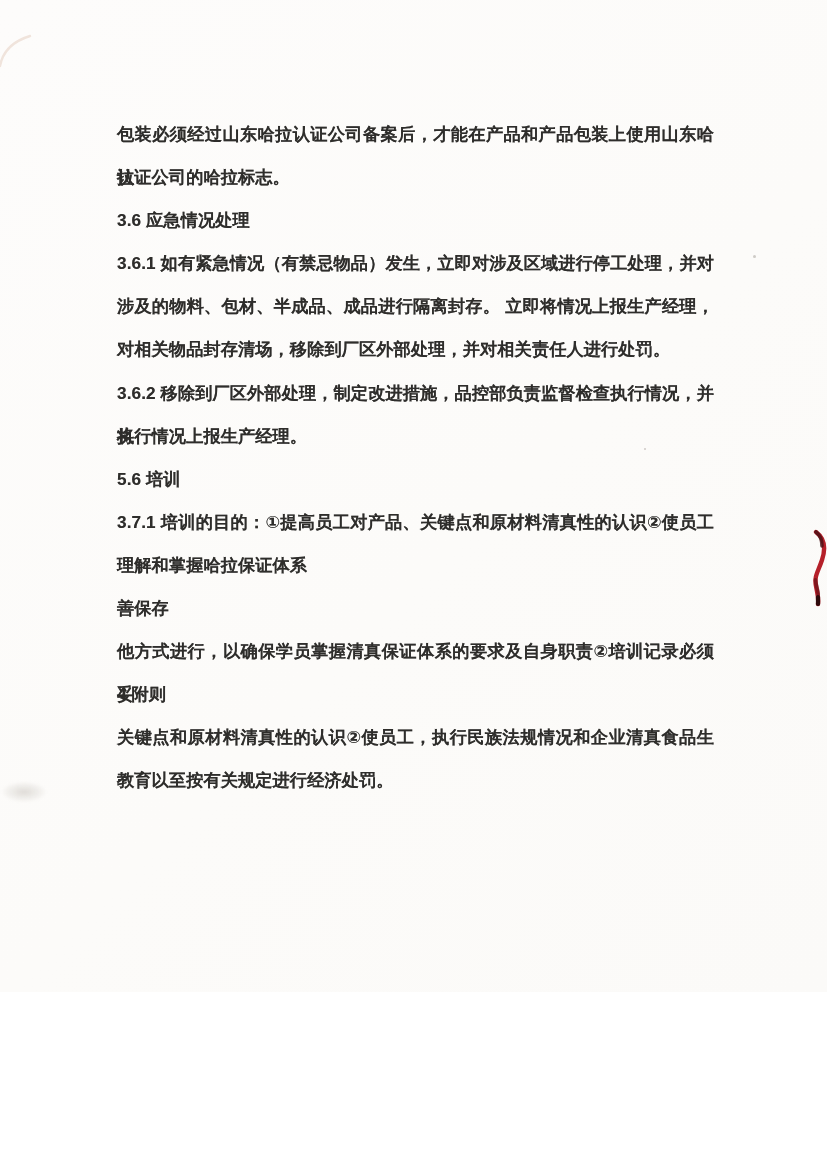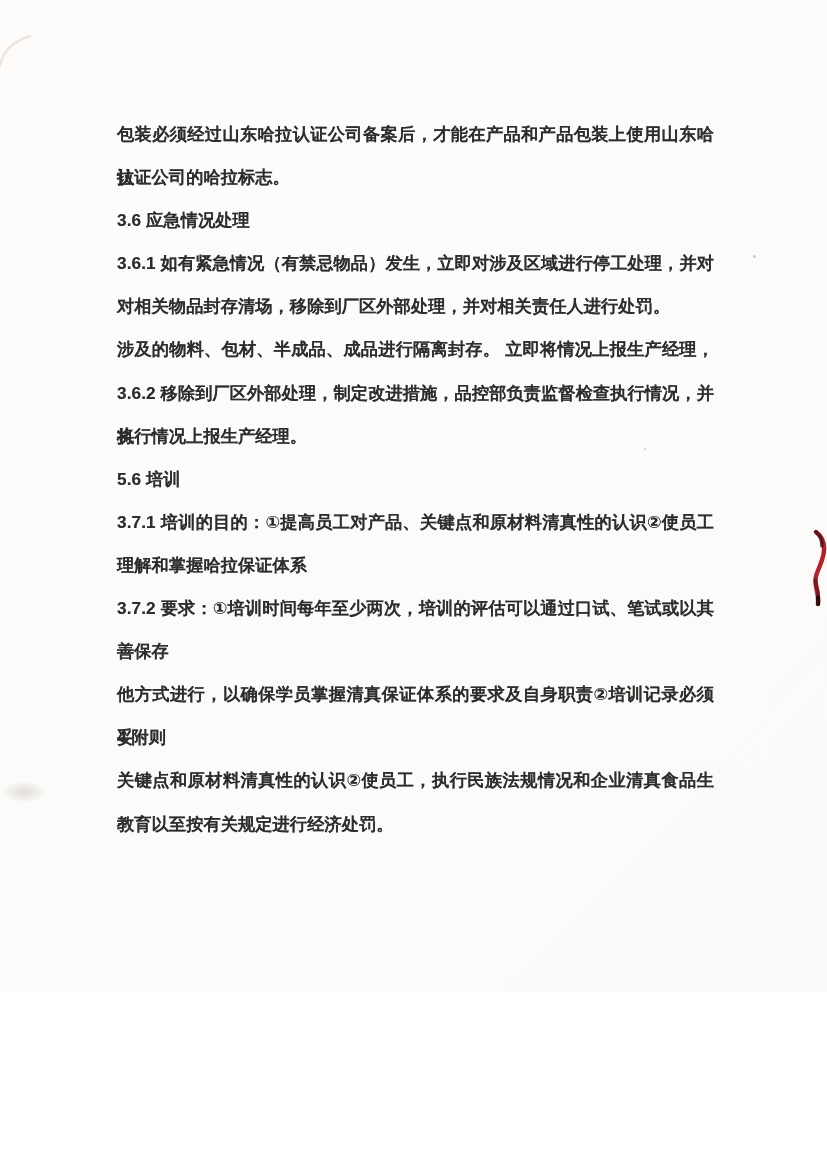--- a/index.html
+++ b/index.html
@@ -70,28 +70,27 @@
 
   <svg class="corner-mark" viewBox="0 0 52 52" aria-hidden="true">
     <path d="M4 48 Q8 26 34 18" fill="none" stroke="#ecdcd2" stroke-width="2.4" stroke-linecap="round"></path>
   </svg>
 
   <div class="text-block">
     <div class="line j">包装必须经过山东哈拉认证公司备案后，才能在产品和产品包装上使用山东哈拉</div>
     <div class="line">认证公司的哈拉标志。</div>
     <div class="line">3.6 应急情况处理</div>
     <div class="line j">3.6.1 如有紧急情况（有禁忌物品）发生，立即对涉及区域进行停工处理，并对</div>
+    <div class="line j">涉及的物料、包材、半成品、成品进行隔离封存。 立即将情况上报生产经理，</div>
     <div class="line">对相关物品封存清场，移除到厂区外部处理，并对相关责任人进行处罚。</div>
-    <div class="line j">涉及的物料、包材、半成品、成品进行隔离封存。 立即将情况上报生产经理，</div>
     <div class="line j">3.6.2 移除到厂区外部处理，制定改进措施，品控部负责监督检查执行情况，并将</div>
     <div class="line">执行情况上报生产经理。</div>
     <div class="line">5.6 培训</div>
     <div class="line j">3.7.1 培训的目的：①提高员工对产品、关键点和原材料清真性的认识②使员工</div>
     <div class="line">理解和掌握哈拉保证体系</div>
-    <div class="line j">3.7.2 要求：①培训时间每年至少两次，培训的评估可以通过口试、笔试或以其</div>
     <div class="line">善保存</div>
     <div class="line j">他方式进行，以确保学员掌握清真保证体系的要求及自身职责②培训记录必须妥</div>
     <div class="line">4 附则</div>
     <div class="line j">关键点和原材料清真性的认识②使员工，执行民族法规情况和企业清真食品生</div>
     <div class="line">教育以至按有关规定进行经济处罚。</div>
   </div>
 
   <svg class="red-mark" viewBox="0 0 23 84" aria-hidden="true">
     <path d="M11 8 C19 14 21 24 17 36 C13 48 9 52 11 62 C12 68 14 74 13 80" fill="none" stroke="#b5202a" stroke-width="4.4" stroke-linecap="round"></path>
     <path d="M11 8 C15 11 17 16 17 22" fill="none" stroke="#461015" stroke-width="3.6" stroke-linecap="round" opacity="0.8"></path>

